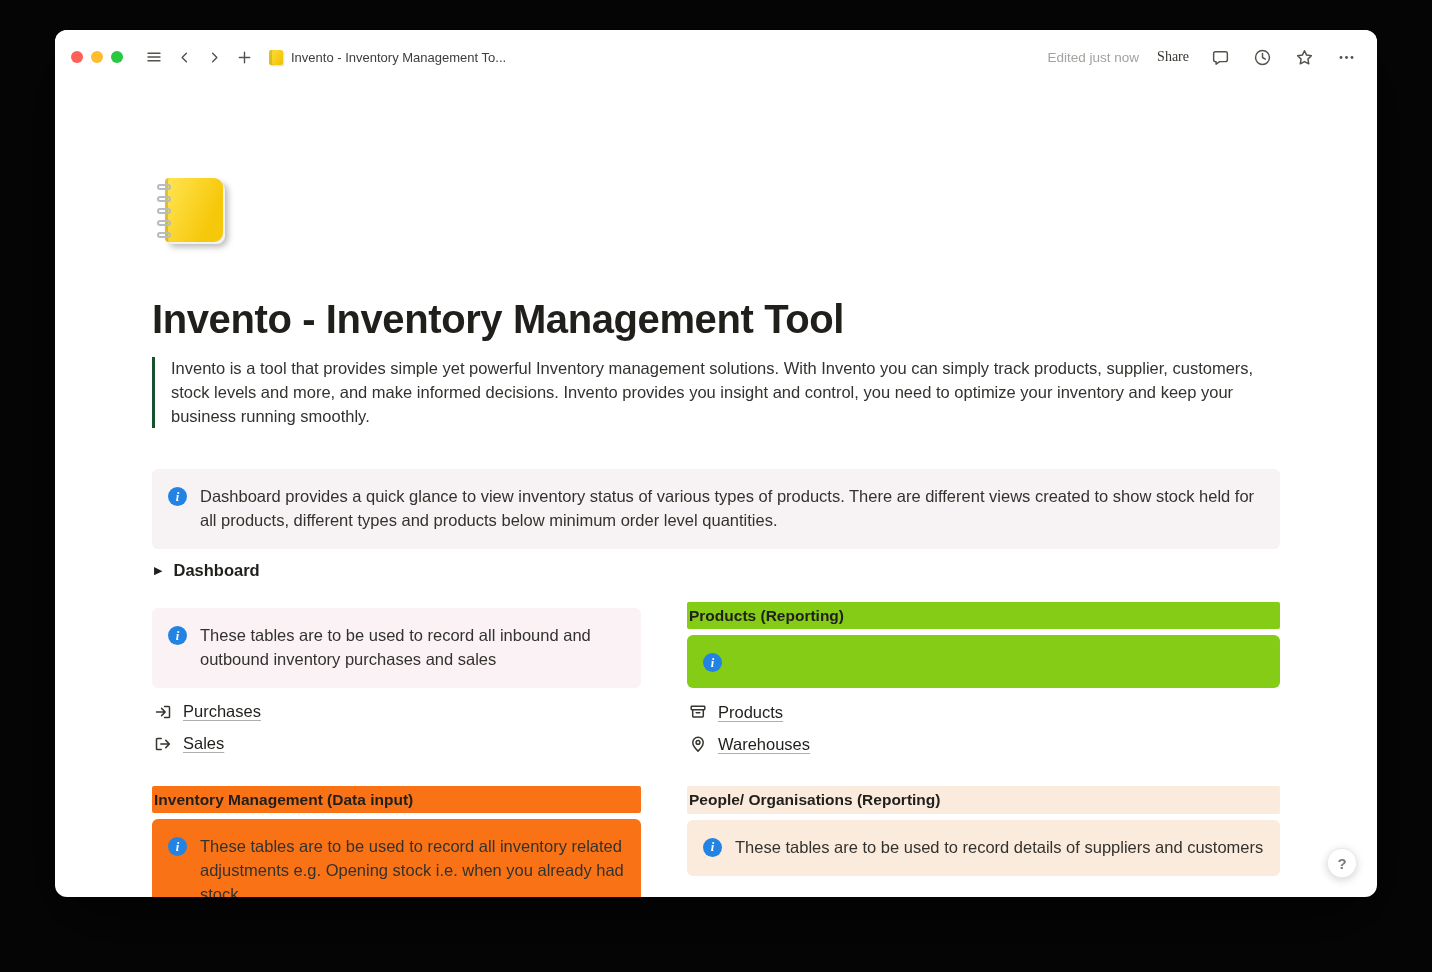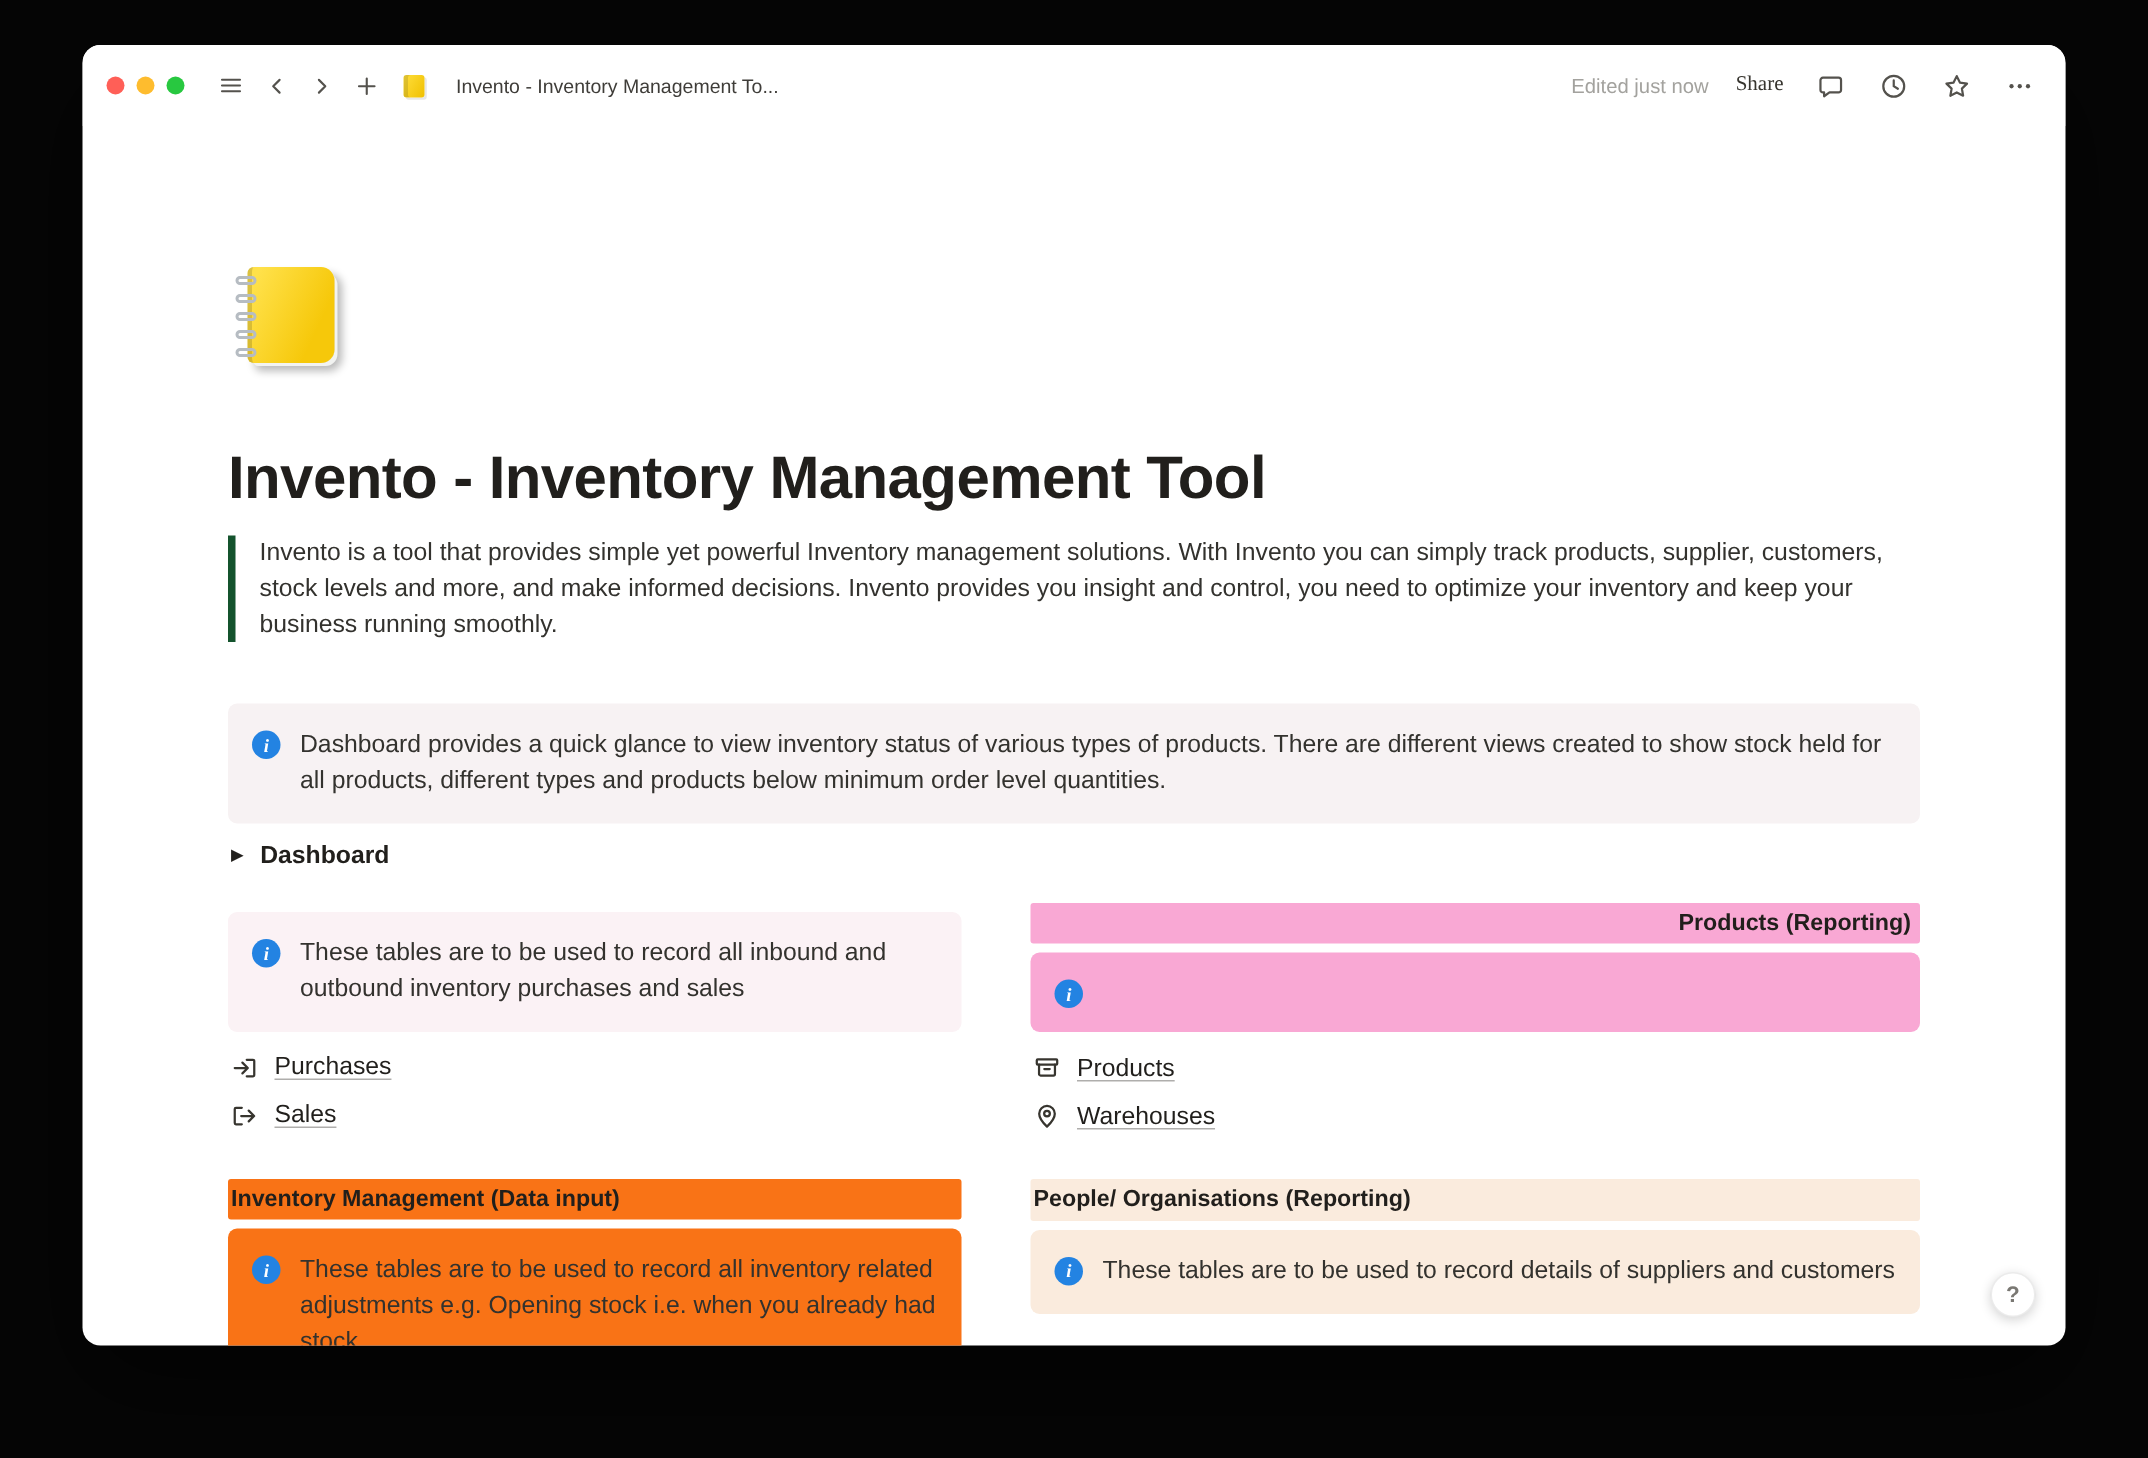--- a/index.html
+++ b/index.html
@@ -32,21 +32,21 @@
   .tl-yellow { background:#febc2e; }
   .tl-green { background:#28c840; }
   .tbtn {
     background:none; border:none; cursor:pointer;
     color:#54524d; display:flex; align-items:center; justify-content:center;
     width:26px; height:26px; padding:0;
   }
   .tbtn svg { display:block; }
   .tb-left { display:flex; align-items:center; gap:4px; }
   .tab {
-    display:flex; align-items:flex-start; gap:21px;
+    display:flex; align-items:flex-start; gap:8px;
     margin-left:12px; cursor:pointer;
     max-width:300px;
   }
   .mini-book {
     width:14px; height:15px; border-radius:2px;
     background:linear-gradient(120deg,#ffdf3d,#f0c000);
     box-shadow:inset 3px 0 0 rgba(0,0,0,.12), 1.5px 1.5px 0 #e7e7e5;
     display:inline-block; flex:none;
   }
   .tab-label { font-size:13px; color:#3f3d39; white-space:nowrap; }
@@ -73,21 +73,21 @@
   }
   .nb-rings { position:absolute; left:3px; top:9px; height:54px; display:flex; flex-direction:column; justify-content:space-between; }
   .nb-rings span { width:14px; height:6px; border:2.5px solid #b6bcc2; border-radius:3px; display:block; }
   .page-title {
     margin-top:46px;
     font-size:40px; font-weight:700; letter-spacing:-0.4px;
     color:#211f1c; line-height:1.2;
   }
   .quote {
     margin-top:14px;
-    border-left:5px solid #14532d;
+    border-left:3px solid #14532d;
     padding-left:16px;
     font-size:16.5px; line-height:1.44; color:#33322e;
     max-width:1105px;
   }
   .callout {
     display:flex; align-items:flex-start; gap:13px;
     border-radius:6px;
     padding:16px;
     font-size:16.5px; line-height:1.45; color:#33322e;
   }
@@ -111,21 +111,21 @@
   .toggle-label { font-size:16.5px; font-weight:600; color:#211f1c; }
   
   .columns { margin-top:18px; display:flex; gap:46px; align-items:flex-start; }
   .col-left  { width:489px; flex:none; }
   .col-right { width:593px; flex:none; }
   .sec-h {
     font-size:15.5px; font-weight:700; color:#211f1c;
     padding:4px 6px 4px 2px; border-radius:2px; line-height:1.25;
   }
   .bg-pink   { background:#fbf2f5; }
-  .bg-green  { background:#f9a8d4;text-align:right; }
+  .bg-green  { background:#84cc16; }
   .bg-yellow { background:#f97316; }
   .bg-orange { background:#faebdd;margin-top:15px; }
   .sec-callout { margin-top:6px; }
   .links { margin-top:8px; }
   .link-row {
     display:flex; align-items:center; gap:11px;
     height:32px; padding-left:2px; cursor:pointer; width:fit-content;
   }
   .link-icon { color:#37352f; display:flex; flex:none; }
   .link-label {

